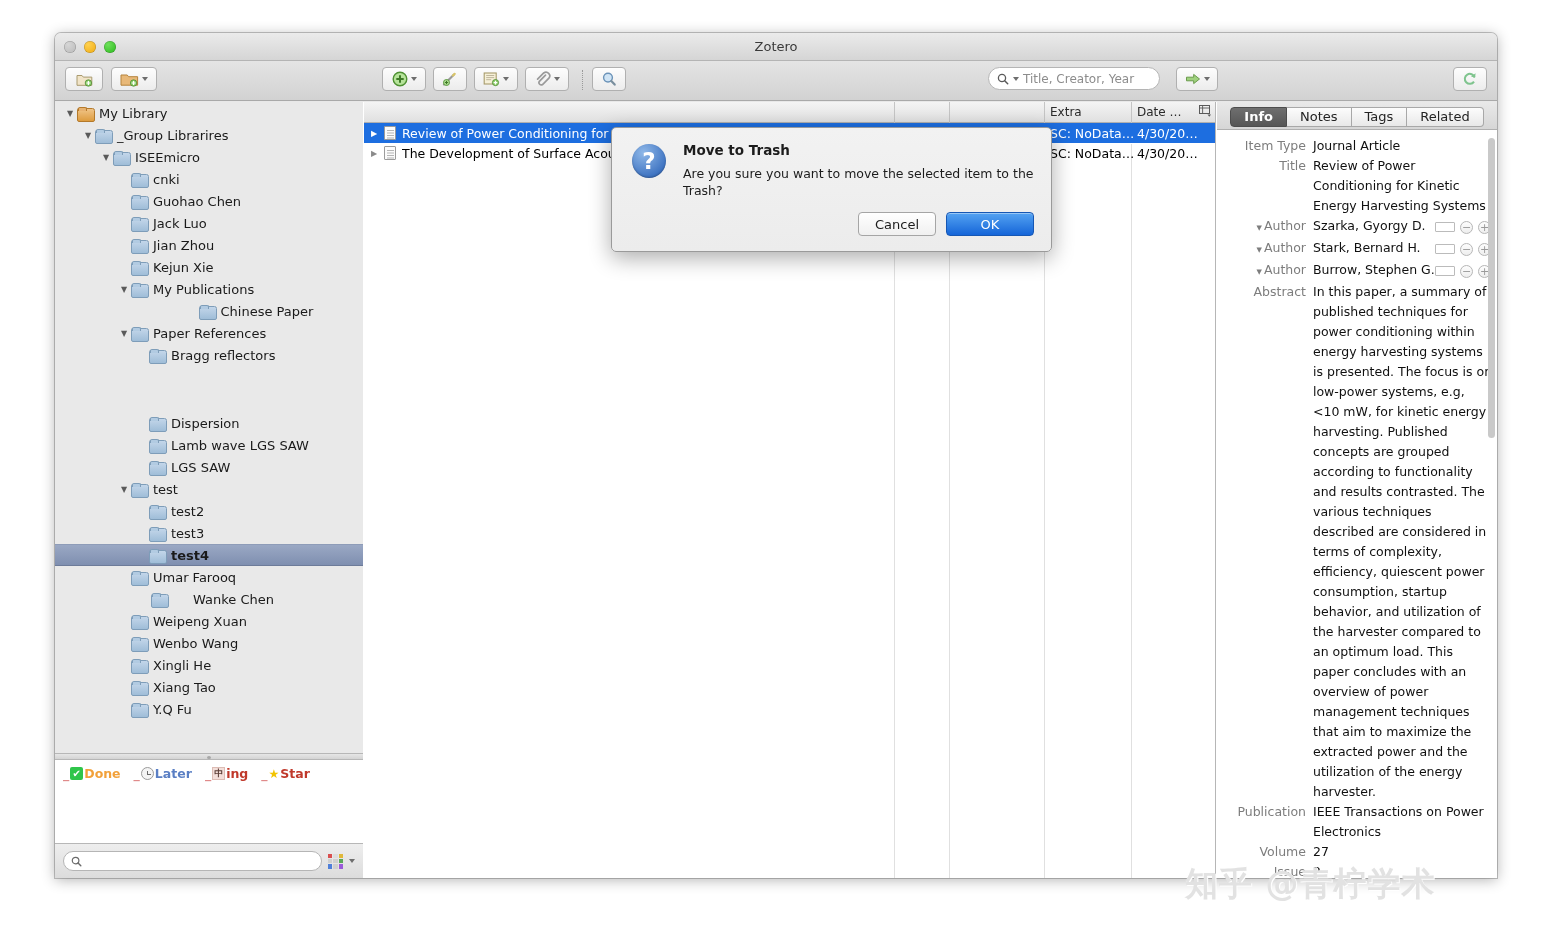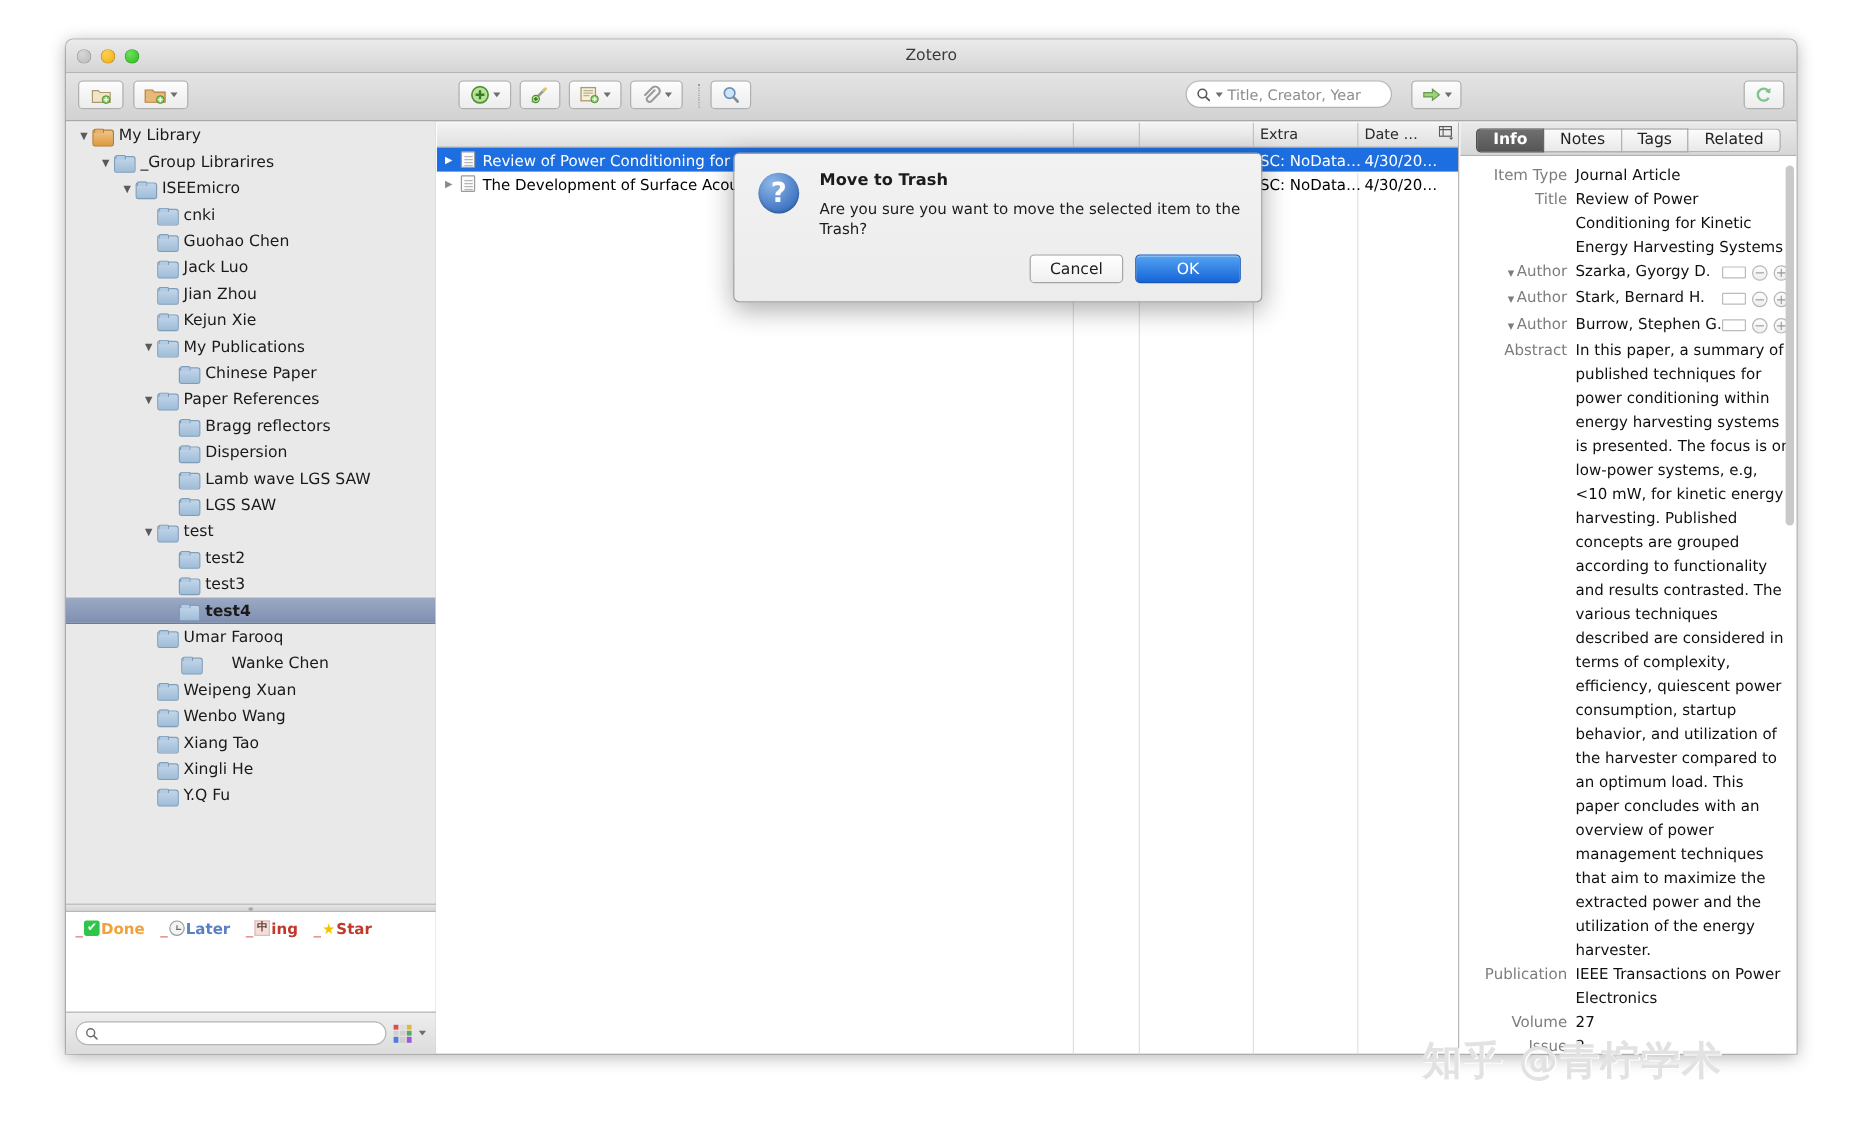--- a/index.html
+++ b/index.html
@@ -404,63 +404,63 @@
             <div class="row" style="padding-left: 62px;">
               <span class="tw empty"></span>
               <span class="folder"></span>
               <span>Kejun Xie</span>
             </div>
             <div class="row" style="padding-left: 62px;">
               <span class="tw">▼</span>
               <span class="folder"></span>
               <span>My Publications</span>
             </div>
+            <div class="row" style="padding-left: 80px; justify-content: center;">
+              <span class="tw empty"></span>
+              <span class="folder"></span>
+              <span>Chinese Paper</span>
+            </div>
+            <div class="row" style="padding-left: 62px;">
+              <span class="tw">▼</span>
+              <span class="folder"></span>
+              <span>Paper References</span>
+            </div>
             <div class="row" style="padding-left: 80px;">
               <span class="tw empty"></span>
               <span class="folder"></span>
-              <span>Chinese Paper</span>
+              <span>Bragg reflectors</span>
+            </div>
+            <div class="row" style="padding-left: 80px; margin-top: 46px;">
+              <span class="tw empty"></span>
+              <span class="folder"></span>
+              <span>Dispersion</span>
+            </div>
+            <div class="row" style="padding-left: 80px;">
+              <span class="tw empty"></span>
+              <span class="folder"></span>
+              <span>Lamb wave LGS SAW</span>
+            </div>
+            <div class="row" style="padding-left: 80px;">
+              <span class="tw empty"></span>
+              <span class="folder"></span>
+              <span>LGS SAW</span>
             </div>
             <div class="row" style="padding-left: 62px;">
               <span class="tw">▼</span>
               <span class="folder"></span>
-              <span>Paper References</span>
+              <span>test</span>
             </div>
             <div class="row" style="padding-left: 80px;">
               <span class="tw empty"></span>
               <span class="folder"></span>
-              <span>Bragg reflectors</span>
+              <span>test2</span>
             </div>
             <div class="row" style="padding-left: 80px;">
               <span class="tw empty"></span>
               <span class="folder"></span>
-              <span>Dispersion</span>
-            </div>
-            <div class="row" style="padding-left: 80px;">
-              <span class="tw empty"></span>
-              <span class="folder"></span>
-              <span>Lamb wave LGS SAW</span>
-            </div>
-            <div class="row" style="padding-left: 80px;">
-              <span class="tw empty"></span>
-              <span class="folder"></span>
-              <span>LGS SAW</span>
-            </div>
-            <div class="row" style="padding-left: 62px;">
-              <span class="tw">▼</span>
-              <span class="folder"></span>
-              <span>test</span>
-            </div>
-            <div class="row" style="padding-left: 80px;">
-              <span class="tw empty"></span>
-              <span class="folder"></span>
-              <span>test2</span>
-            </div>
-            <div class="row" style="padding-left: 80px;">
-              <span class="tw empty"></span>
-              <span class="folder"></span>
               <span>test3</span>
             </div>
             <div class="row sel" style="padding-left: 80px;">
               <span class="tw empty"></span>
               <span class="folder"></span>
               <span>test4</span>
             </div>
             <div class="row" style="padding-left: 62px;">
               <span class="tw empty"></span>
               <span class="folder"></span>
@@ -477,26 +477,26 @@
               <span>Weipeng Xuan</span>
             </div>
             <div class="row" style="padding-left: 62px;">
               <span class="tw empty"></span>
               <span class="folder"></span>
               <span>Wenbo Wang</span>
             </div>
             <div class="row" style="padding-left: 62px;">
               <span class="tw empty"></span>
               <span class="folder"></span>
+              <span>Xingli He</span>
+            </div>
+            <div class="row" style="padding-left: 62px;">
+              <span class="tw empty"></span>
+              <span class="folder"></span>
               <span>Xiang Tao</span>
-            </div>
-            <div class="row" style="padding-left: 62px;">
-              <span class="tw empty"></span>
-              <span class="folder"></span>
-              <span>Xingli He</span>
             </div>
             <div class="row" style="padding-left: 62px;">
               <span class="tw empty"></span>
               <span class="folder"></span>
               <span>Y.Q Fu</span>
             </div>
           </div>
 
         <div id="vsplit">
           <div class="grip"></div>

